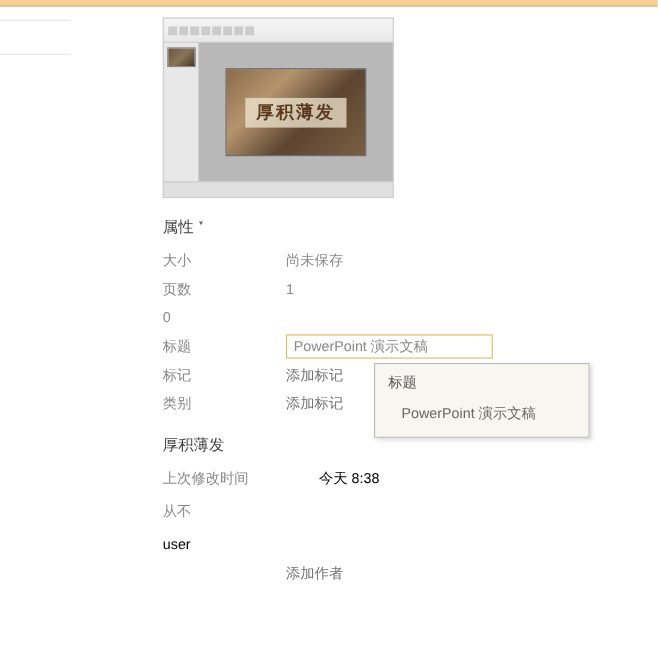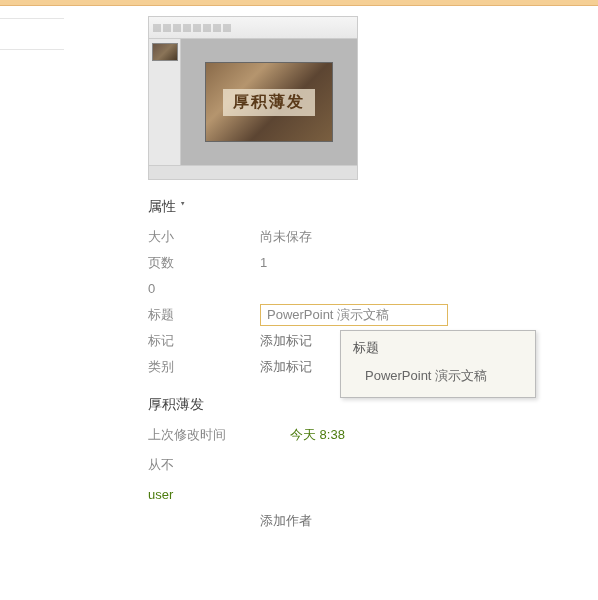--- a/index.html
+++ b/index.html
@@ -123,21 +123,21 @@
     .prop-label {
       width: 112px;
       color: #888;
       font-size: 13px;
     }
     .prop-value {
       color: #888;
       font-size: 13px;
     }
     .prop-value.darker {
-      color: #4d7c0f;
+      color: #000000;
     }
     .title-input {
       border: 1px solid #e0b85e;
       background: #fff;
       padding: 2px 6px;
       font-family: inherit;
       font-size: 13px;
       color: #888;
       width: 188px;
       height: 22px;

